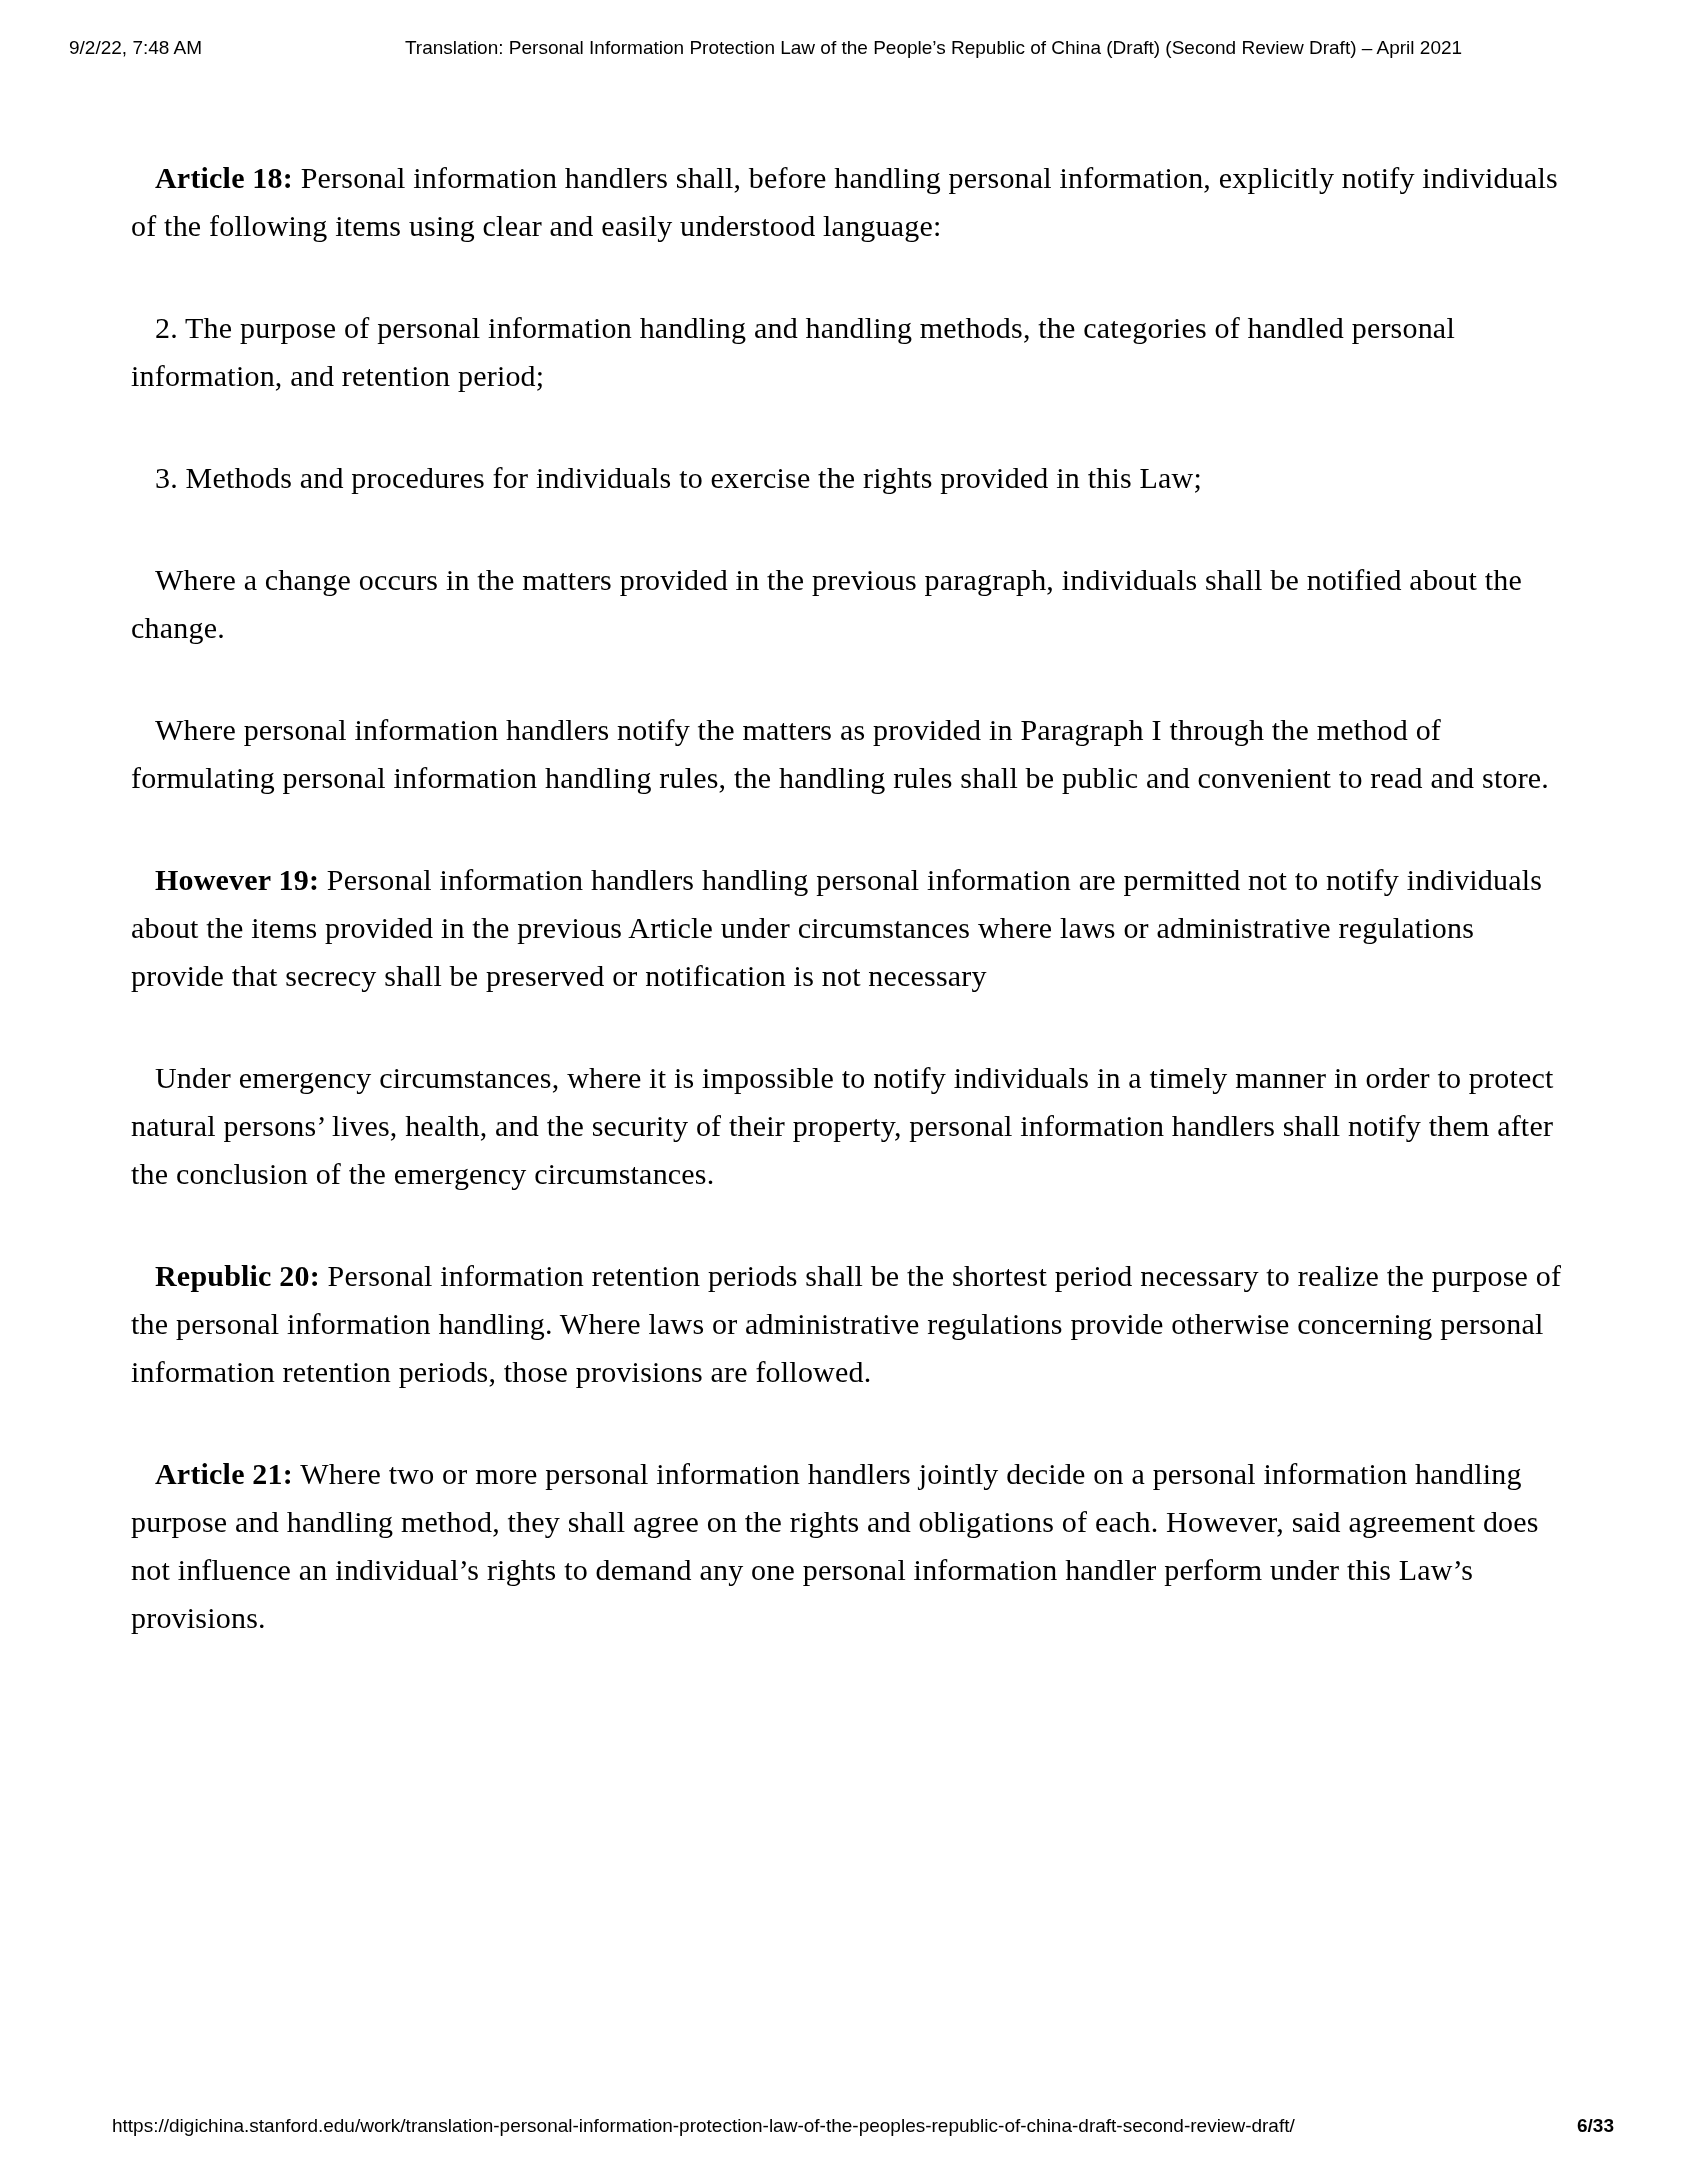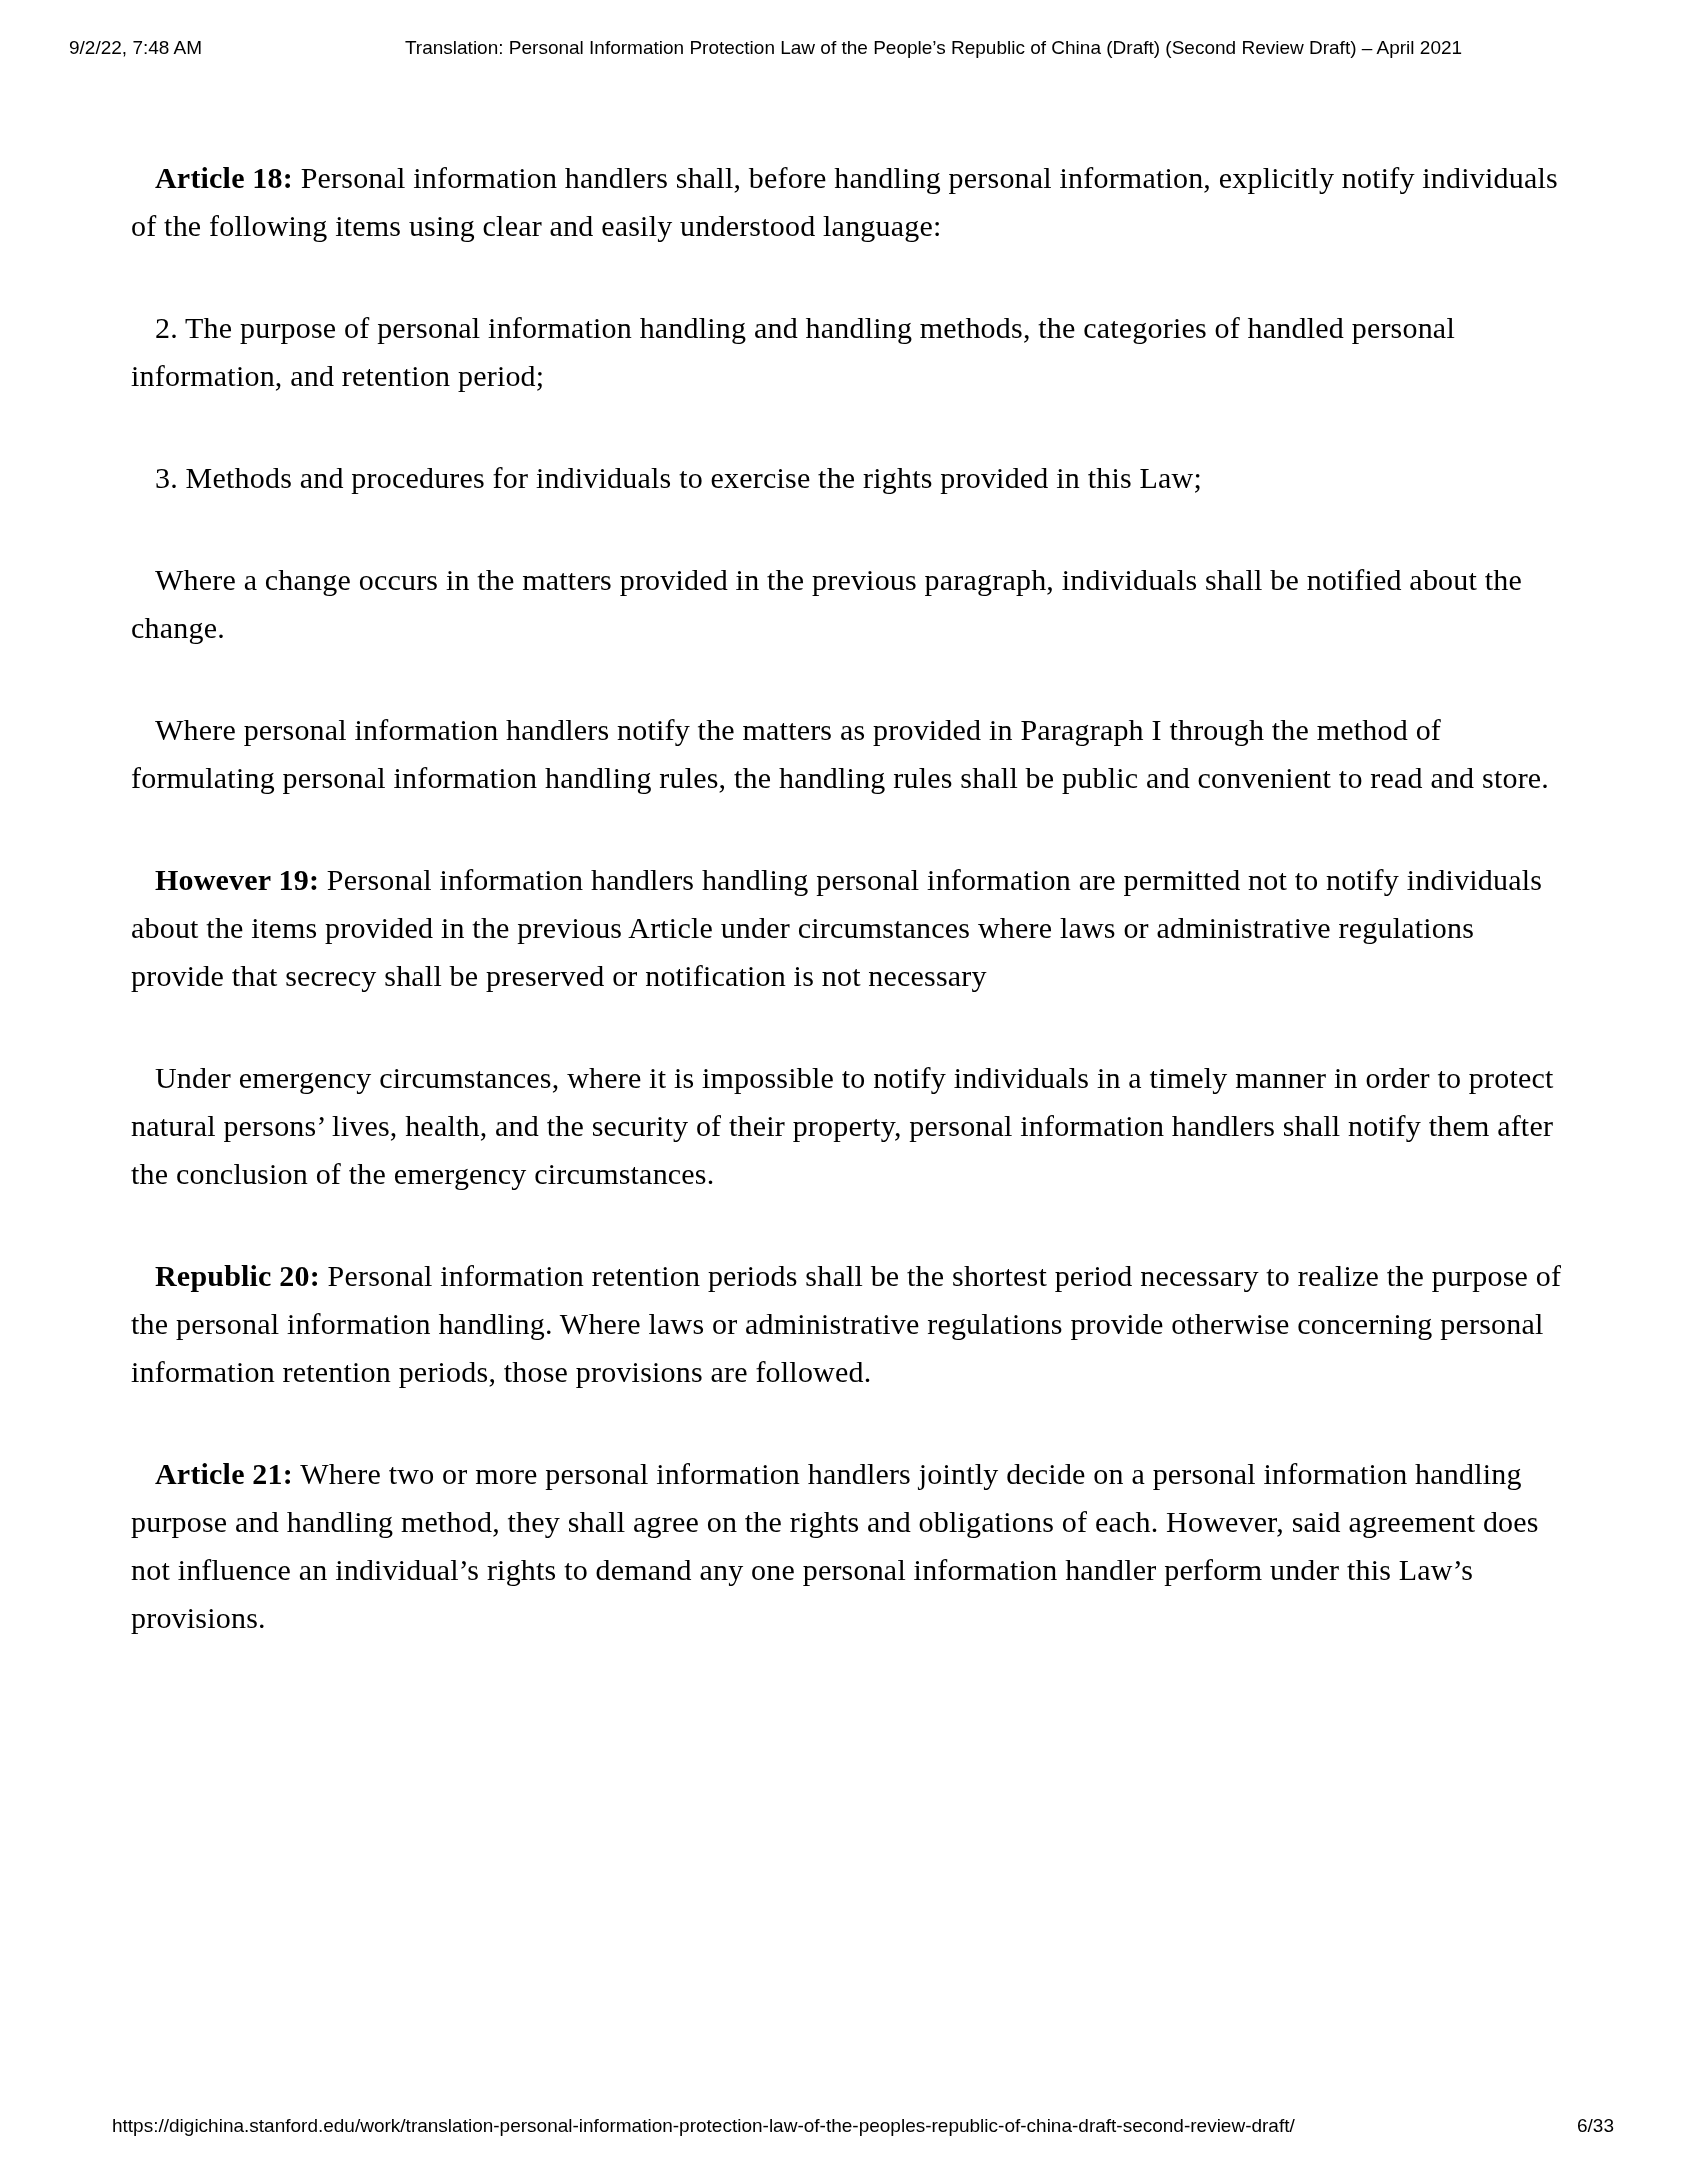--- a/index.html
+++ b/index.html
@@ -60,21 +60,21 @@
     display: flex;
     justify-content: space-between;
     align-items: flex-start;
     font-family: "Liberation Sans", sans-serif;
     font-size: 19px;
     line-height: 1.25;
     color: #000000;
     white-space: nowrap;
   }
   .print-footer .page-url { flex: 0 1 auto; overflow: hidden; margin-left: 43px; }
-  .print-footer .page-indicator { flex: 0 0 auto; text-align: right; }
+  .print-footer .page-indicator { flex: 0 0 auto; text-align: right; font-weight: bold; }
 </style>
 </head>
 <body>
 
 <div class="print-header">
   <span class="datetime">9/2/22, 7:48 AM</span>
   <span class="doc-title">Translation: Personal Information Protection Law of the People’s Republic of China (Draft) (Second Review Draft) – April 2021</span>
 </div>
 
 <div class="doc-main">

